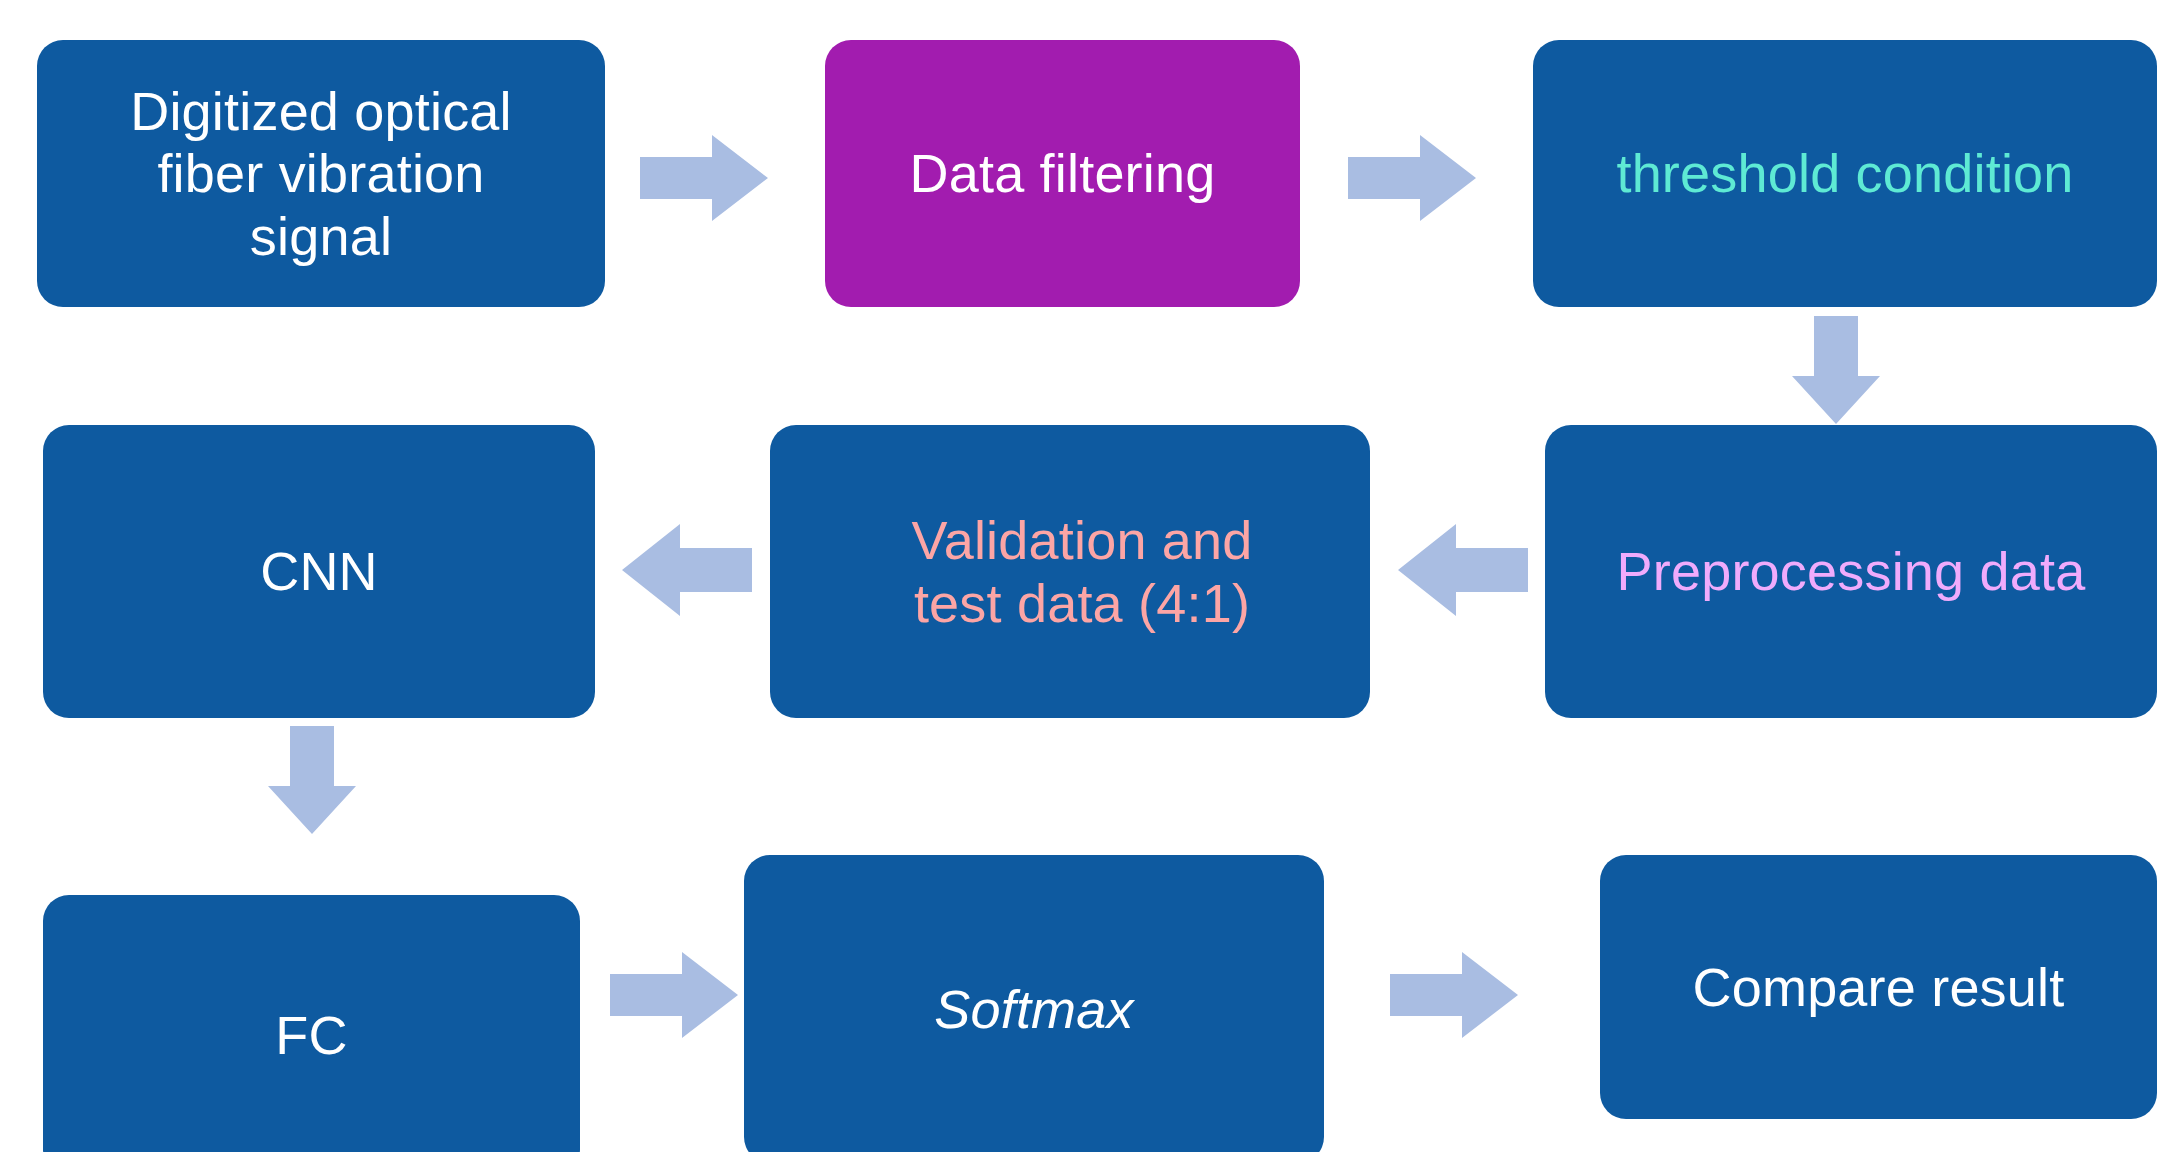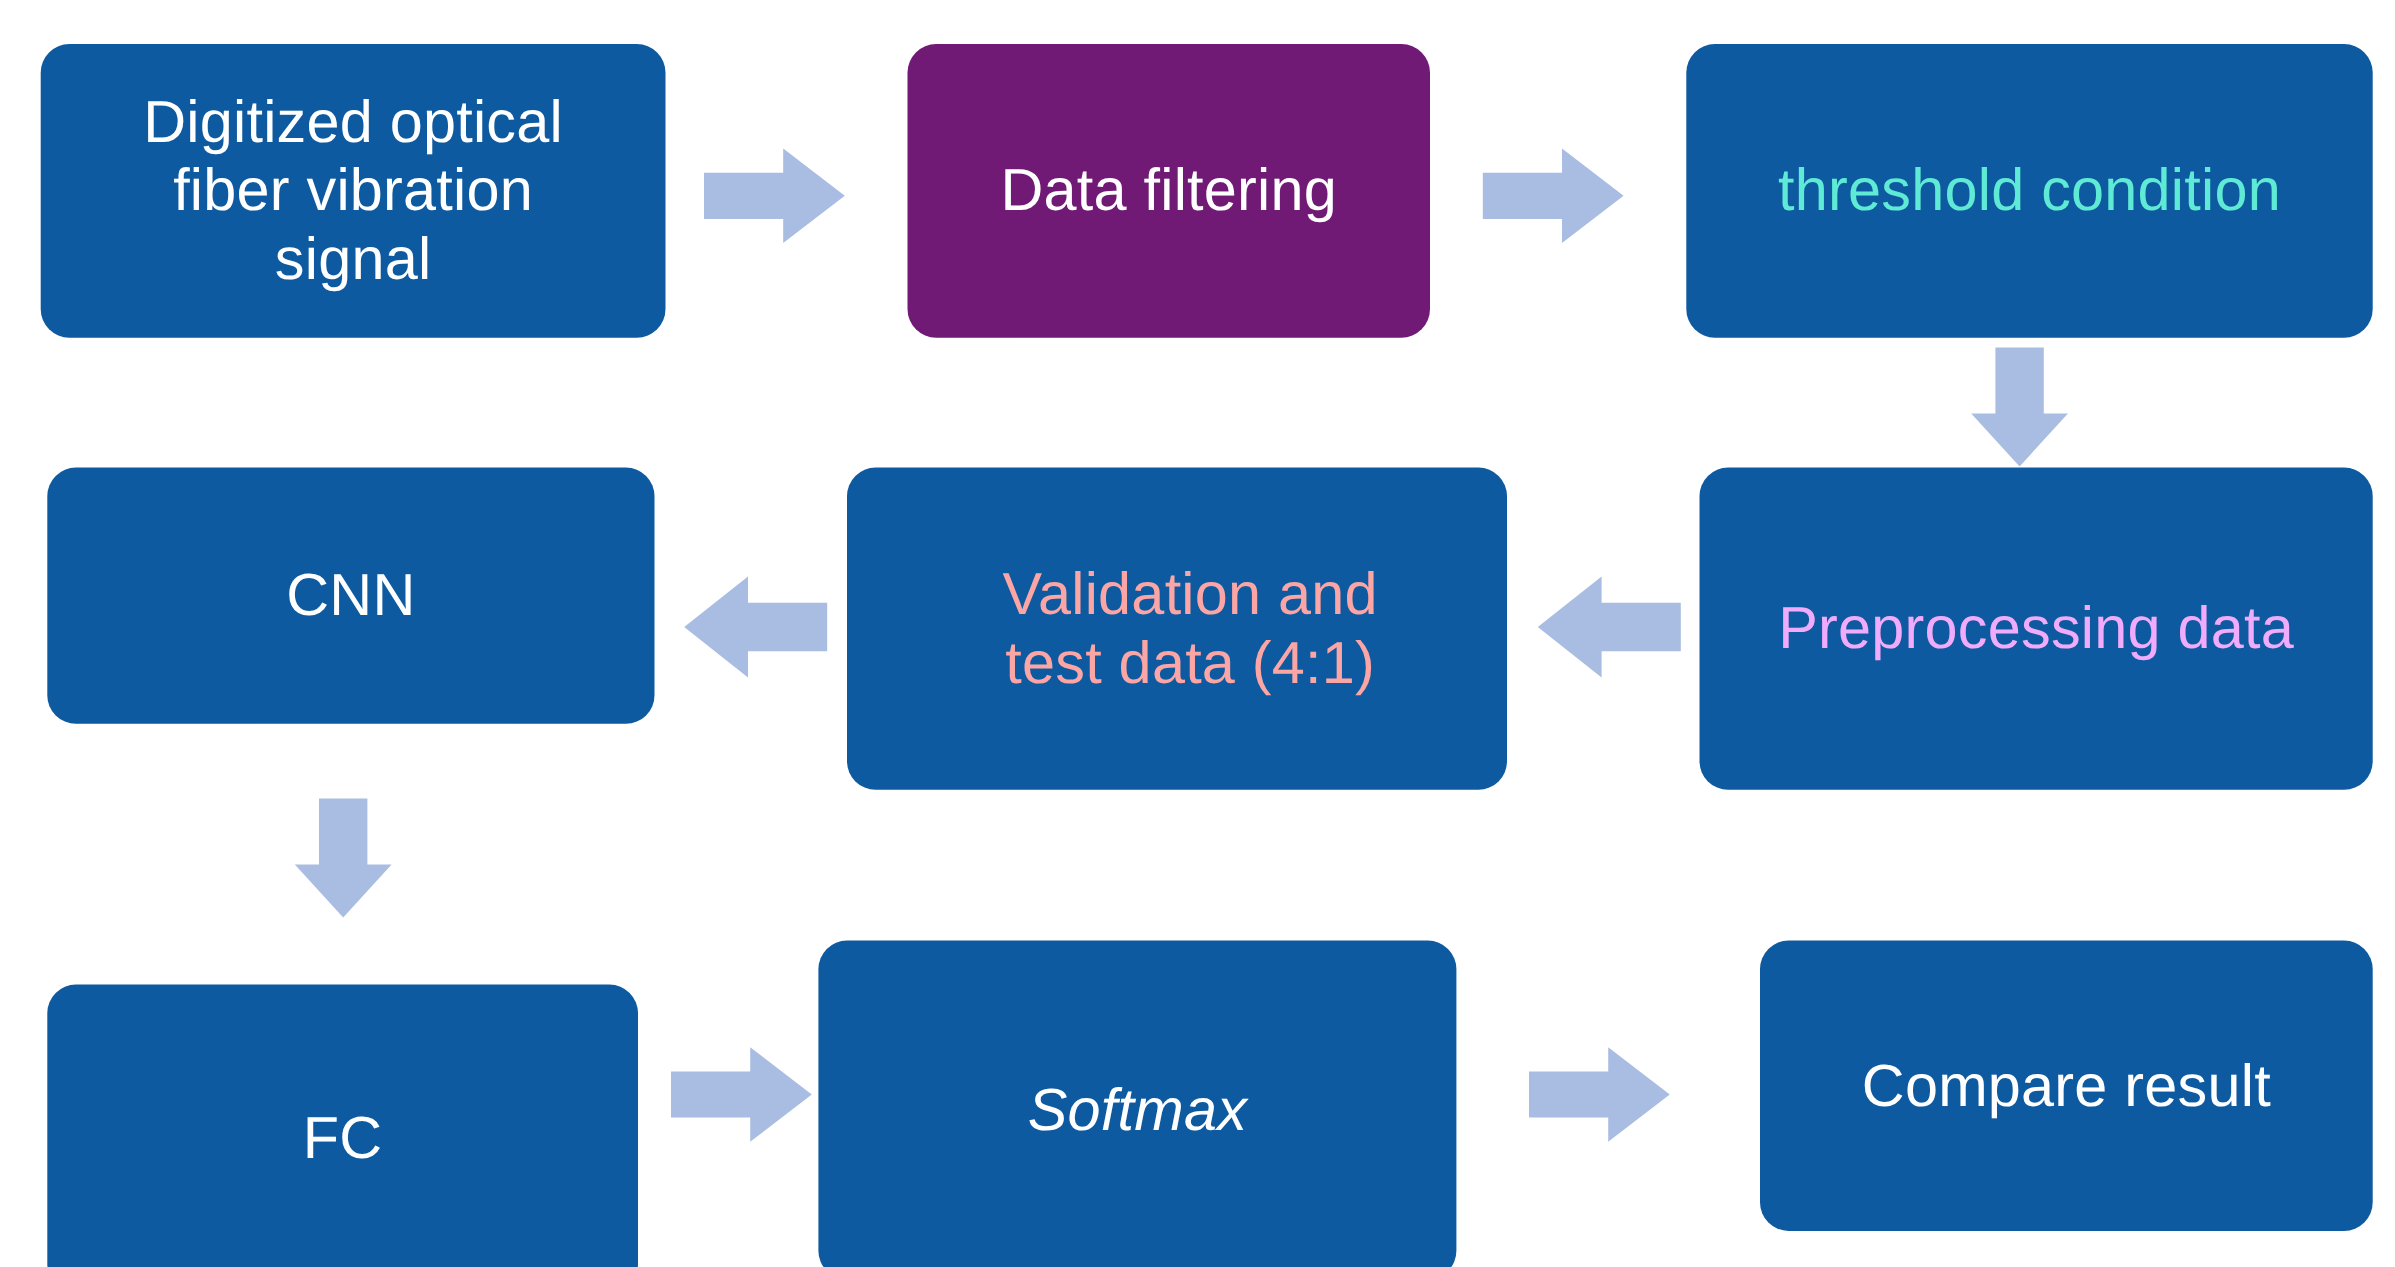--- a/index.html
+++ b/index.html
@@ -61,21 +61,21 @@
   #node-data-filtering   { left: 825px;  top: 40px;   width: 475px; height: 267px; }
   #node-threshold        { left: 1533px; top: 40px;   width: 624px; height: 267px; }
 
   #arrow-signal-to-filtering { left: 640px;  top: 135px; width: 128px; height: 86px; }
   #arrow-filtering-to-threshold { left: 1348px; top: 135px; width: 128px; height: 86px; }
 
   
   #arrow-threshold-to-preprocessing { left: 1792px; top: 316px; width: 88px; height: 108px; }
 
   
-  #node-cnn            { left: 43px;   top: 425px;  width: 552px; height: 233px; }
+  #node-cnn            { left: 43px;   top: 425px;  width: 552px; height: 293px; }
   #node-validation     { left: 770px;  top: 425px;  width: 600px; height: 293px; }
   #node-preprocessing  { left: 1545px; top: 425px;  width: 612px; height: 293px; }
 
   #arrow-validation-to-cnn      { left: 622px;  top: 524px; width: 130px; height: 92px; }
   #arrow-preprocessing-to-validation { left: 1398px; top: 524px; width: 130px; height: 92px; }
 
   
   #arrow-cnn-to-fc { left: 268px; top: 726px; width: 88px; height: 108px; }
 
   
@@ -99,21 +99,21 @@
 fiber vibration
 signal</span>
   </div>
 
   <span class="arrow" id="arrow-signal-to-filtering">
     <svg viewBox="0 0 128 86" preserveAspectRatio="none" aria-hidden="true">
       <polygon points="0,22 72,22 72,0 128,43 72,86 72,64 0,64" fill="#A9BDE2"></polygon>
     </svg>
   </span>
 
-  <div class="node" id="node-data-filtering" style="background: #701a75;">
+  <div class="node" id="node-data-filtering" style="background: #a21caf;">
     <span class="node-label" style="color: rgb(255, 255, 255);">Data filtering</span>
   </div>
 
   <span class="arrow" id="arrow-filtering-to-threshold">
     <svg viewBox="0 0 128 86" preserveAspectRatio="none" aria-hidden="true">
       <polygon points="0,22 72,22 72,0 128,43 72,86 72,64 0,64" fill="#A9BDE2"></polygon>
     </svg>
   </span>
 
   <div class="node" id="node-threshold" style="background: rgb(14, 90, 160);">

